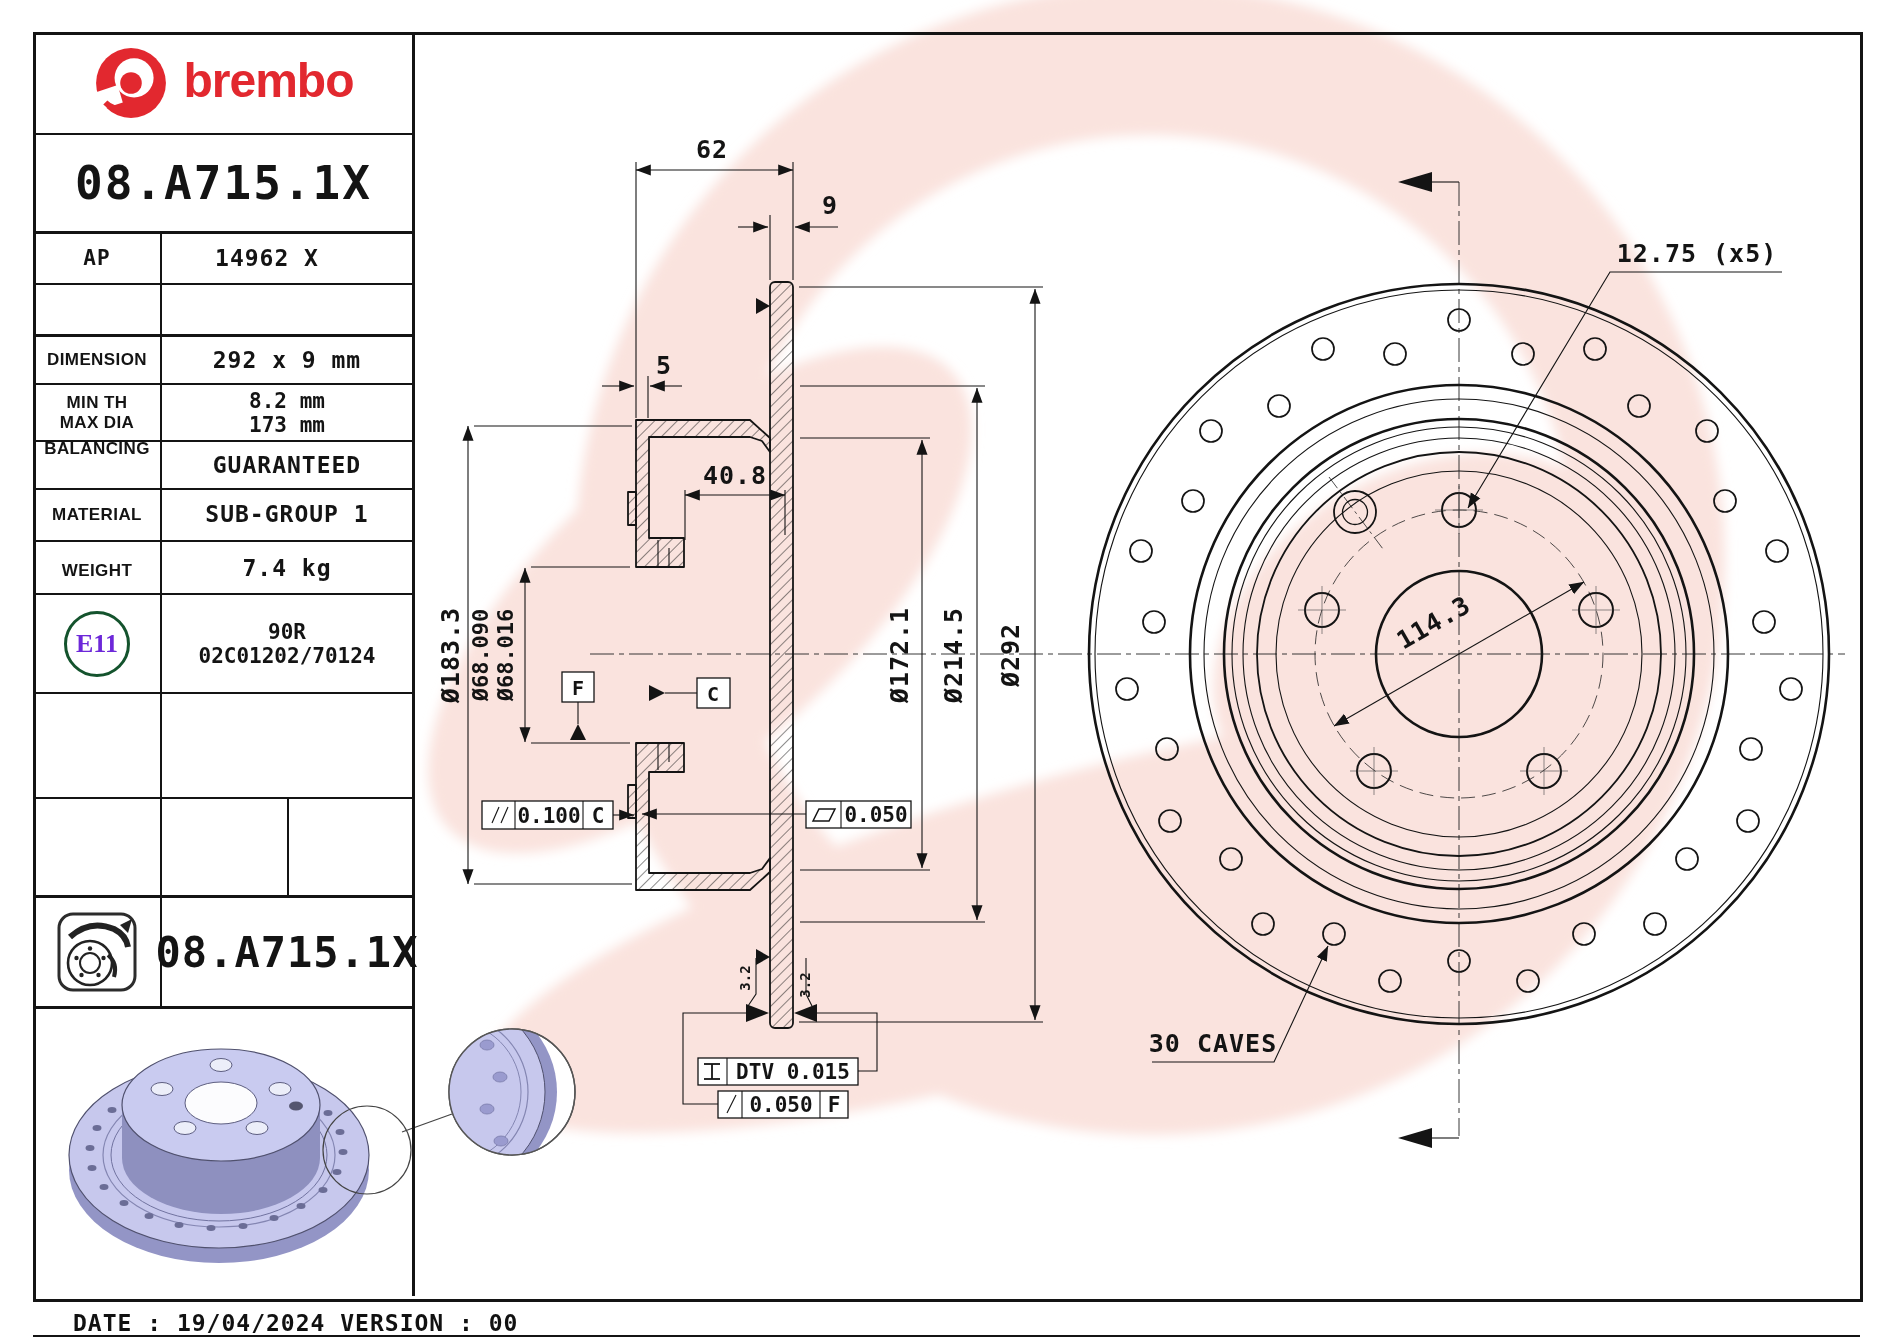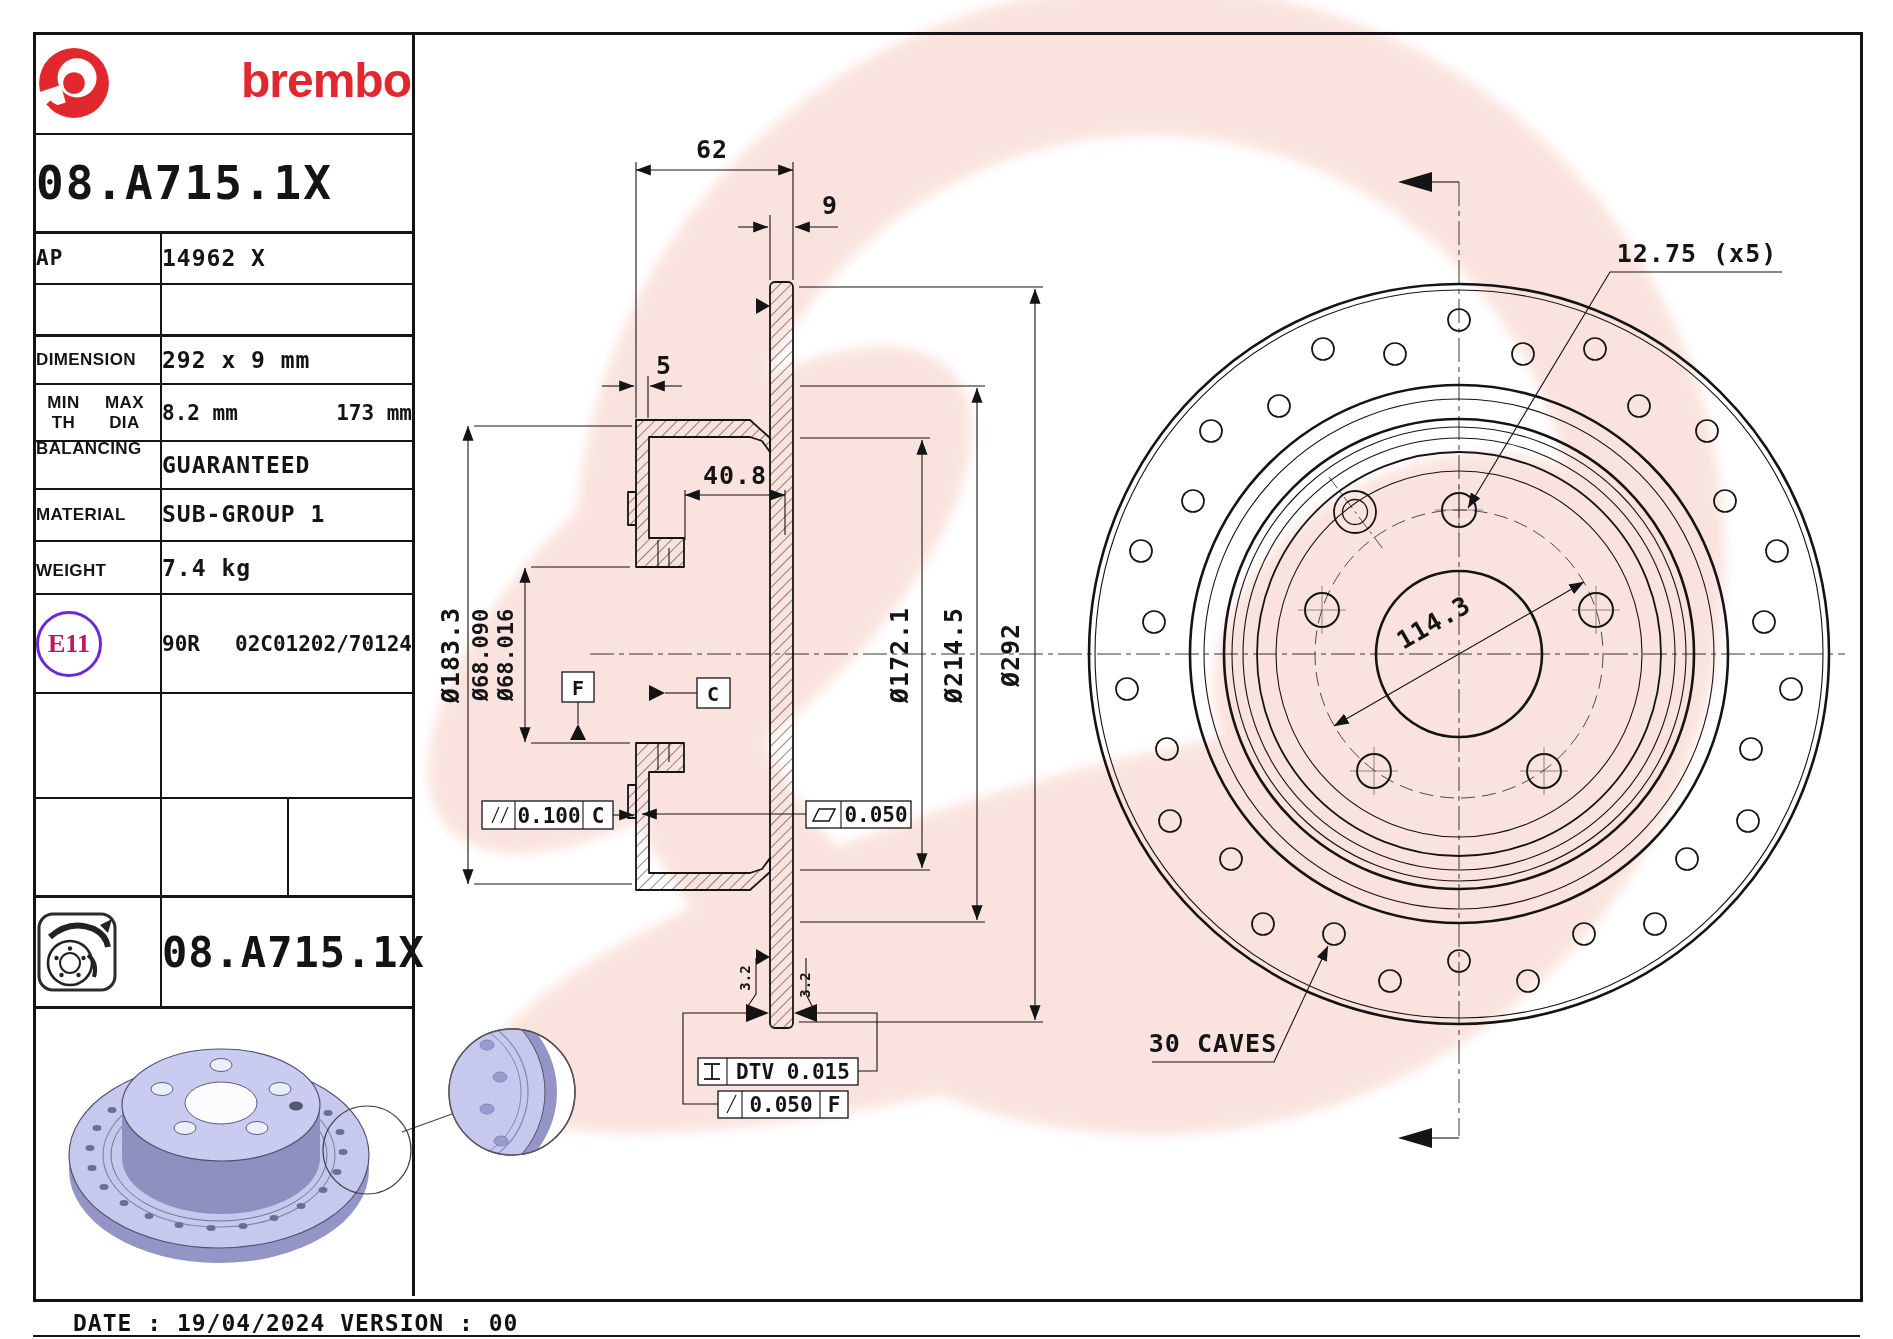--- a/index.html
+++ b/index.html
@@ -1,27 +1,27 @@
 <!DOCTYPE html>
 <html><head>
 <meta charset="utf-8">
 <style>
   html,body{margin:0;padding:0;background:#fff}
   body{width:1893px;height:1339px;position:relative;font-family:"Liberation Sans",sans-serif;overflow:hidden}
   .abs{position:absolute}
   .hline,.vline{position:absolute;background:#141414}
-  .cell{position:absolute;display:flex;align-items:center;justify-content:space-between;color:#141414;text-align:center}
-  .col{flex-direction:row}
+  .cell{position:absolute;display:flex;align-items:center;justify-content:center;color:#141414;text-align:center}
+  .col{flex-direction:column}
   .lab{font:700 17px "Liberation Sans",sans-serif;letter-spacing:.4px}
   .val{font:700 23px "DejaVu Sans Mono",monospace;letter-spacing:1px}
   .val-s{font:700 21px "DejaVu Sans Mono",monospace}
   .pn{font:700 46px "DejaVu Sans Mono",monospace;letter-spacing:2px}
   .pn2{font:700 42px "DejaVu Sans Mono",monospace;letter-spacing:1px}
   .brand{font:700 48px "Liberation Sans",sans-serif;letter-spacing:-1px;margin-left:14px;transform:translateY(-3px)}
-  .e11{width:60px;height:60px;border:3px solid #6d28d9;border-radius:50%;display:flex;align-items:center;justify-content:center;font:700 26px "Liberation Serif",serif;color:#be185d}
+  .e11{width:60px;height:60px;border:3px solid #14532d;border-radius:50%;display:flex;align-items:center;justify-content:center;font:700 26px "Liberation Serif",serif;color:#6d28d9}
   .footer{font:700 23px "DejaVu Sans Mono",monospace;letter-spacing:1px;color:#111;display:flex;align-items:center}
   svg text{fill:#141414}
   .dim{font:700 25px "DejaVu Sans Mono",monospace;letter-spacing:1px}
   .dim-s{font:700 22px "DejaVu Sans Mono",monospace}
   .dim-xs{font:700 14px "DejaVu Sans Mono",monospace}
   .frame-t{font:700 21px "DejaVu Sans Mono",monospace}
   .datum-t{font:700 20px "DejaVu Sans Mono",monospace}
   .thin{stroke:#141414;stroke-width:1.1;fill:none}
   .xthin{stroke:#222;stroke-width:.8;fill:none}
   .med{stroke:#141414;stroke-width:1.8;fill:none}

